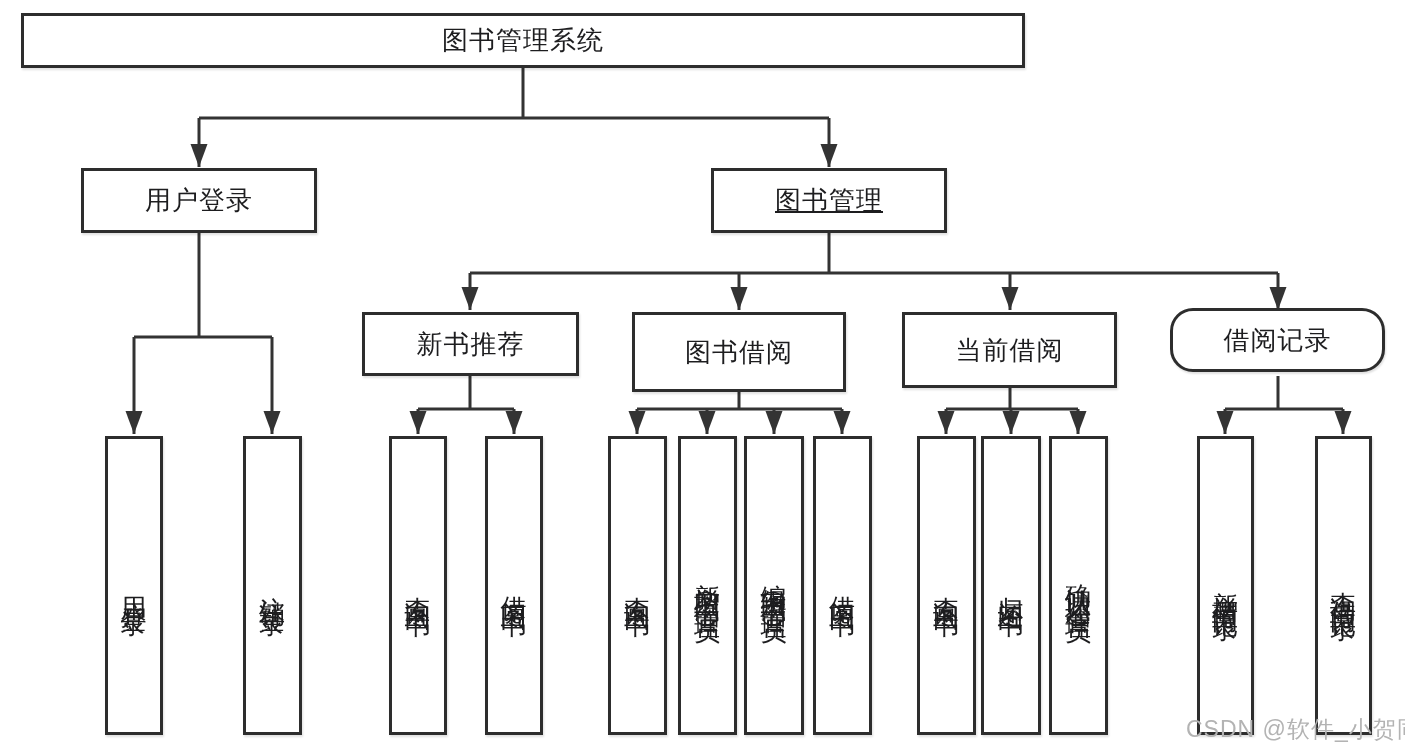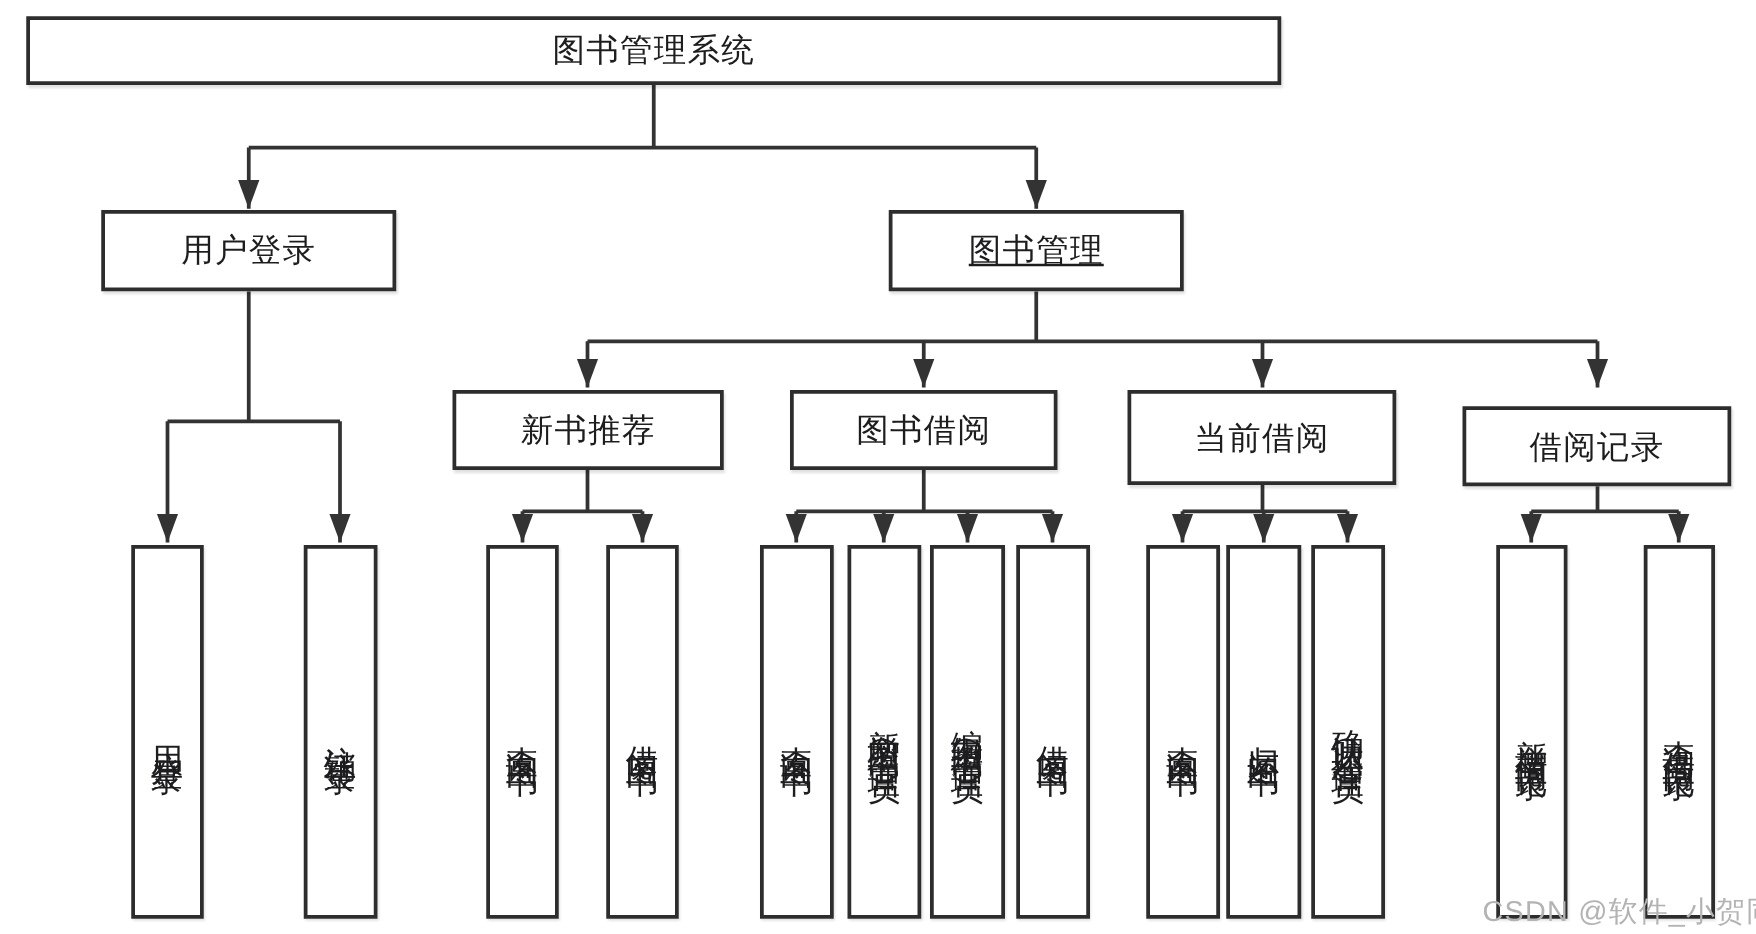--- a/index.html
+++ b/index.html
@@ -94,27 +94,27 @@
   <div class="box box-h" style="left:81px; top:168px; width:236px; height:65px;">
     <span>用户登录</span>
   </div>
   <div class="box box-h" style="left:711px; top:168px; width:236px; height:65px;text-decoration:underline;">
     <span>图书管理</span>
   </div>
 
   <div class="box box-h" style="left:362px; top:312px; width:217px; height:64px;">
     <span>新书推荐</span>
   </div>
-  <div class="box box-h" style="left:632px; top:312px; width:214px; height:64px;">
+  <div class="box box-h" style="left:632px; top:312px; width:214px; height:80px;">
     <span>图书借阅</span>
   </div>
   <div class="box box-h" style="left:902px; top:312px; width:215px; height:76px;">
     <span>当前借阅</span>
   </div>
-  <div class="box box-h" style="left:1170px; top:325px; width:215px; height:64px;">
+  <div class="box box-h" style="left:1170px; top:308px; width:215px; height:64px;border-radius:23px;">
     <span>借阅记录</span>
   </div>
 
   <div class="box box-v" style="left:105px; width:58px;">
     <span class="label-v">用户登录</span>
   </div>
   <div class="box box-v" style="left:243px; width:59px;">
     <span class="label-v">注销登录</span>
   </div>
 

